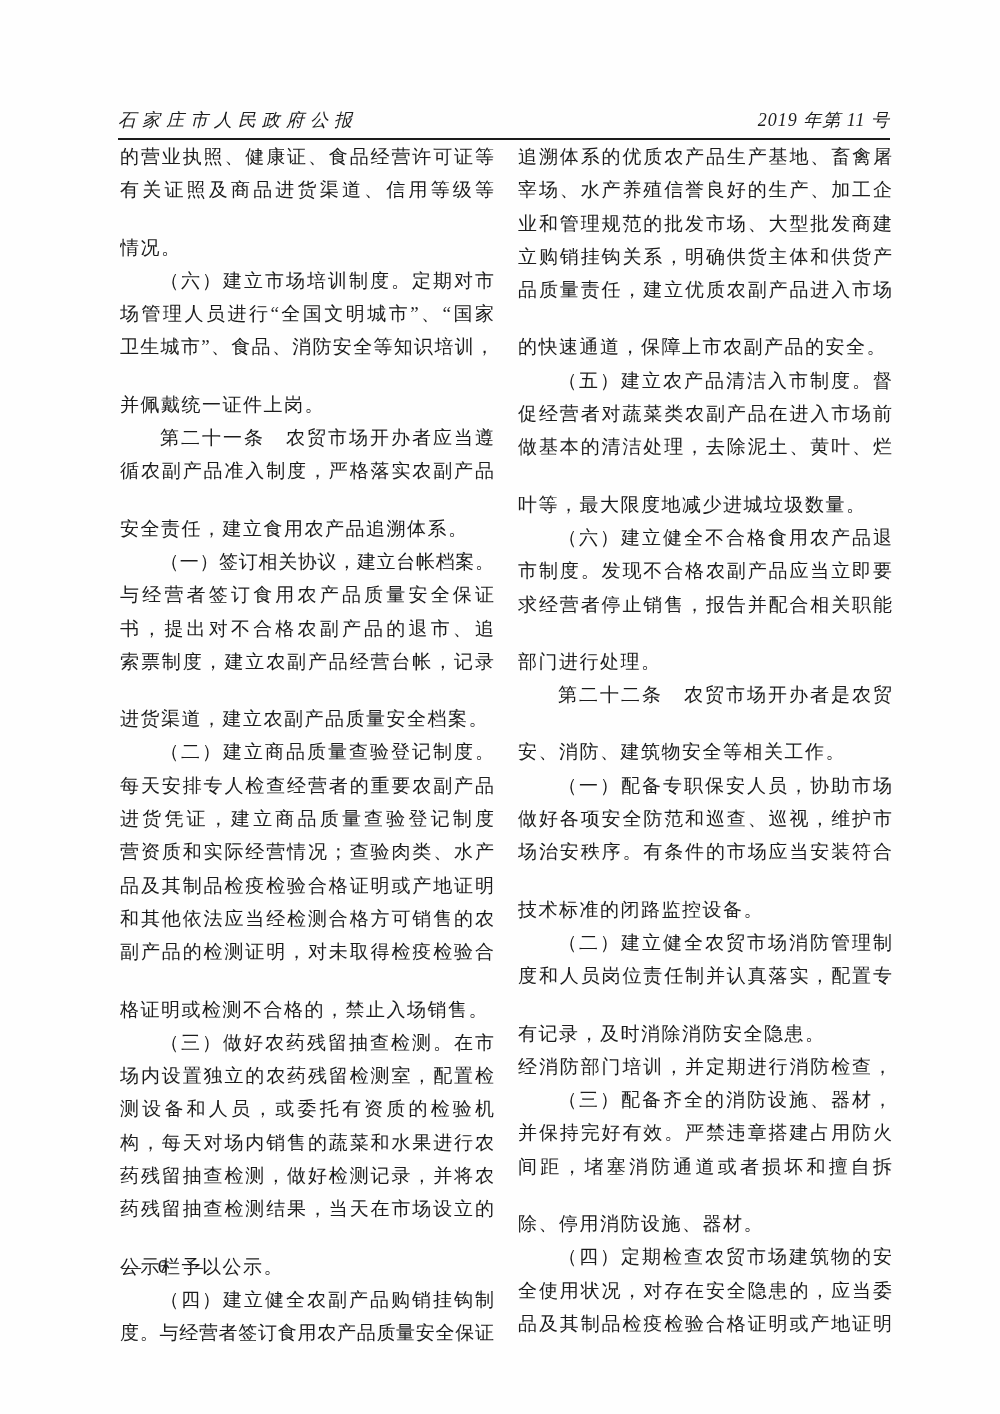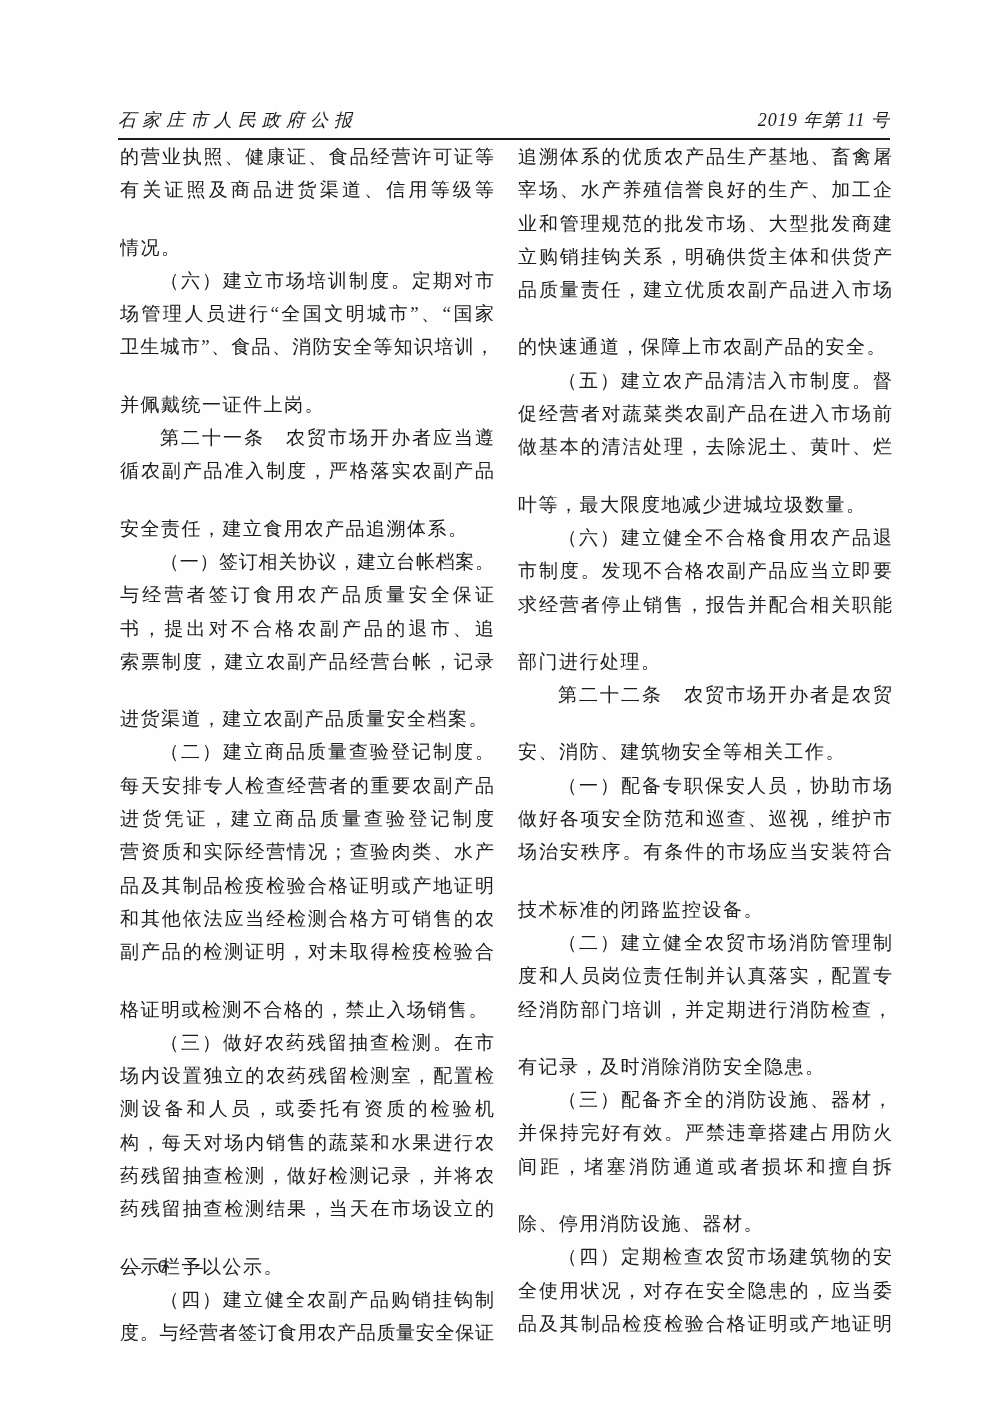--- a/index.html
+++ b/index.html
@@ -147,22 +147,22 @@
         <div class="tline">求经营者停止销售，报告并配合相关职能</div>
         <div class="tline end">部门进行处理。</div>
         <div class="tline ind"><span class="bold">第二十二条</span>　农贸市场开办者是农贸</div>
         <div class="tline end">安、消防、建筑物安全等相关工作。</div>
         <div class="tline ind">（一）配备专职保安人员，协助市场</div>
         <div class="tline">做好各项安全防范和巡查、巡视，维护市</div>
         <div class="tline">场治安秩序。有条件的市场应当安装符合</div>
         <div class="tline end">技术标准的闭路监控设备。</div>
         <div class="tline ind">（二）建立健全农贸市场消防管理制</div>
         <div class="tline">度和人员岗位责任制并认真落实，配置专</div>
+        <div class="tline end">有记录，及时消除消防安全隐患。</div>
         <div class="tline">经消防部门培训，并定期进行消防检查，</div>
-        <div class="tline end">有记录，及时消除消防安全隐患。</div>
         <div class="tline ind">（三）配备齐全的消防设施、器材，</div>
         <div class="tline">并保持完好有效。严禁违章搭建占用防火</div>
         <div class="tline">间距，堵塞消防通道或者损坏和擅自拆</div>
         <div class="tline end">除、停用消防设施、器材。</div>
         <div class="tline ind">（四）定期检查农贸市场建筑物的安</div>
         <div class="tline">全使用状况，对存在安全隐患的，应当委</div>
         <div class="tline">品及其制品检疫检验合格证明或产地证明</div>
       </div>
   </div>
 

